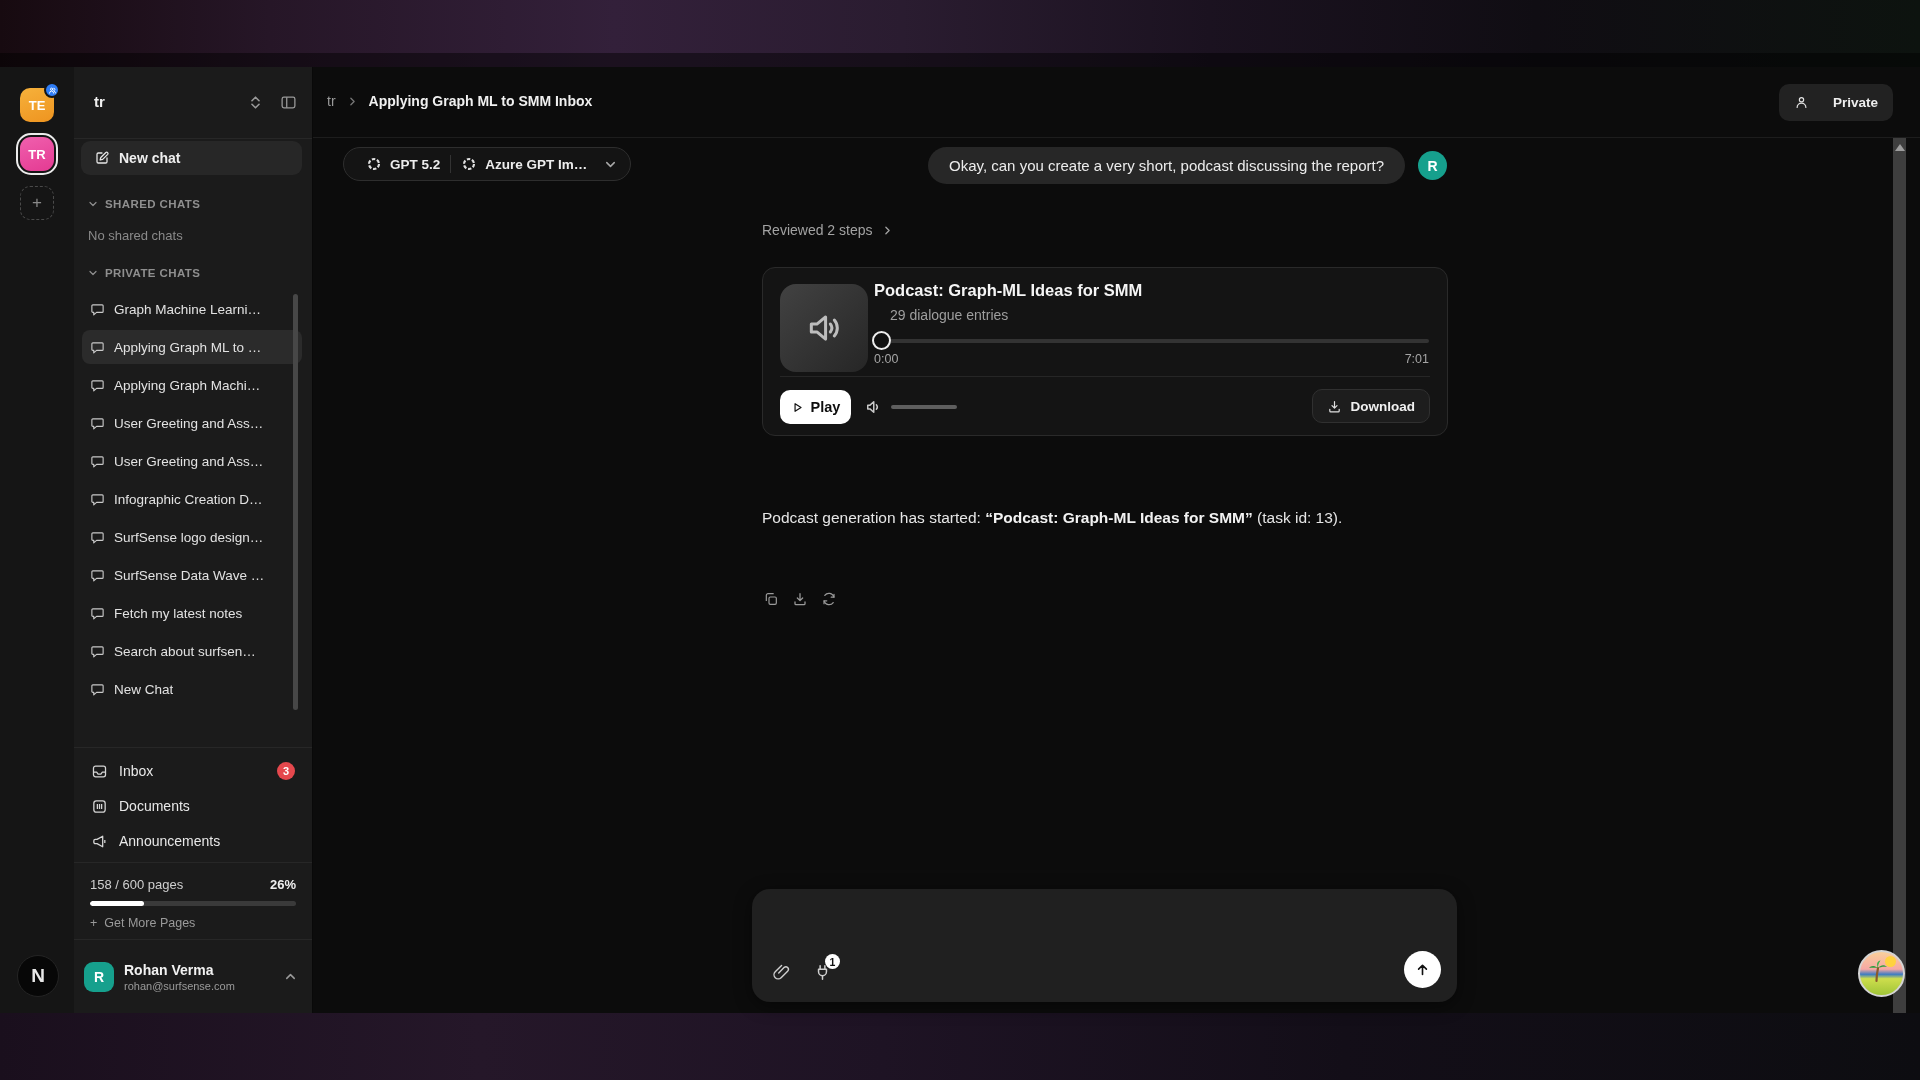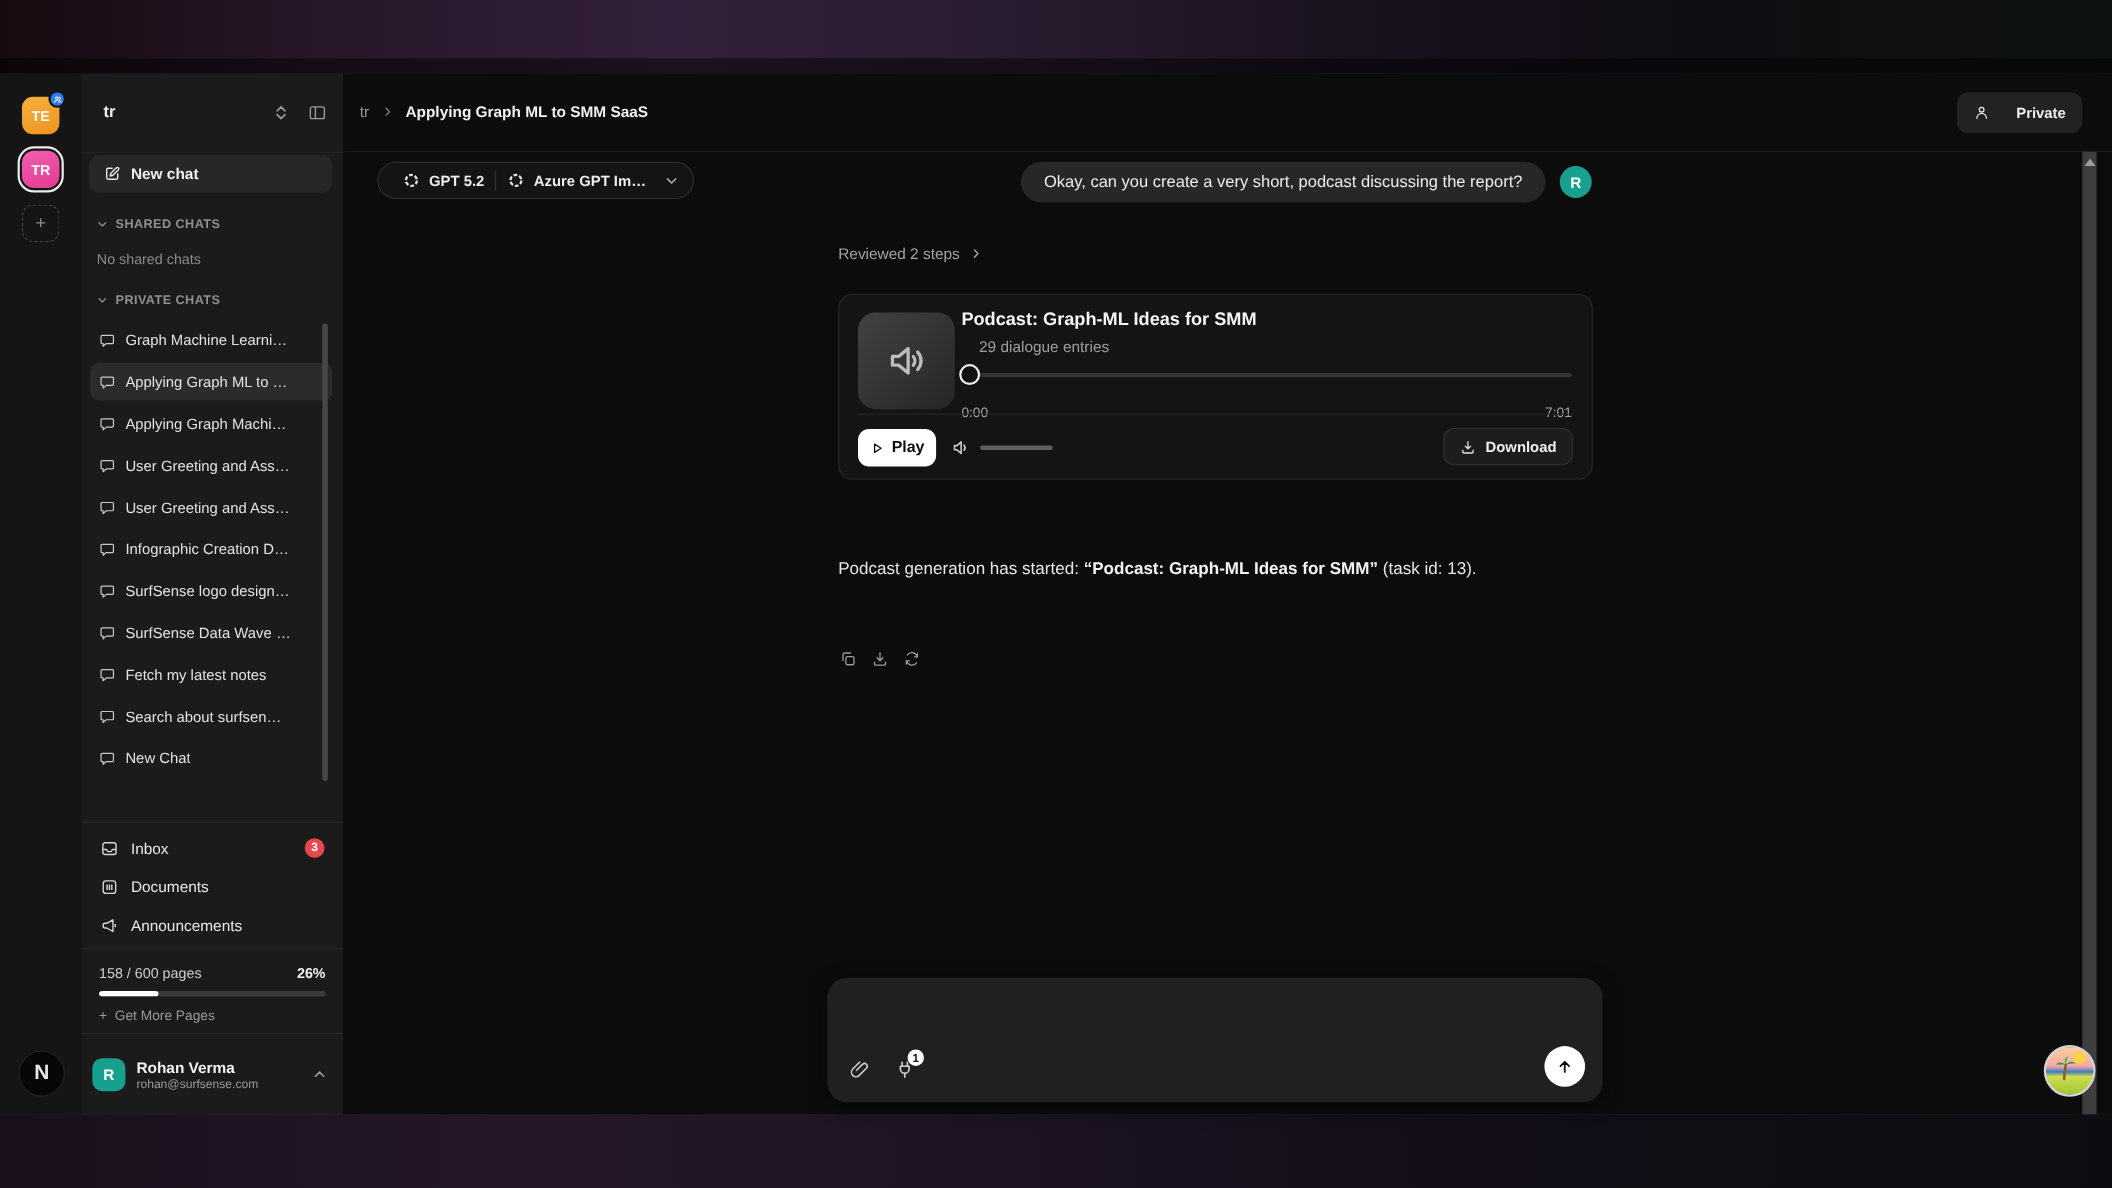--- a/index.html
+++ b/index.html
@@ -112,21 +112,21 @@
   .podcast-card { position:absolute; top:129px; left:0; width:686px; height:169px; background:#141414; border:1px solid #2a2a2a;
         border-radius:13px; }
   .art { position:absolute; left:17px; top:16px; width:88px; height:88px; border-radius:16px;
         background:linear-gradient(135deg,#424242,#262626); display:flex; align-items:center; justify-content:center; }
   .art svg { width:38px; height:38px; color:#bdbdbd; }
   .pod-title { position:absolute; left:111px; top:13px; font-size:16.5px; font-weight:700; color:#f5f5f5; }
   .pod-sub { position:absolute; left:111px; top:39px; font-size:14px; color:#9e9e9e;margin-left:16px; }
   .pod-track { position:absolute; left:111px; right:18px; top:71px; height:4px; background:#333; border-radius:2px; cursor:pointer; }
   .pod-knob { position:absolute; left:-2px; top:-8px; width:19px; height:19px; border-radius:50%; background:#101010;
         border:2.5px solid #ededed; }
-  .pod-times { position:absolute; left:111px; right:18px; top:100px; display:flex; justify-content:space-between; }
+  .pod-times { position:absolute; left:111px; right:18px; top:84px; display:flex; justify-content:space-between; }
   .pod-times span { font-size:12.5px; color:#a5a5a5; }
   .pod-div { position:absolute; left:17px; right:17px; top:108px; border-top:1px solid #262626; }
   .play-btn { position:absolute; left:17px; top:122px; width:71px; height:34px; background:#fff; border-radius:10px; display:flex;
         align-items:center; justify-content:center; gap:7px; cursor:pointer; }
   .play-btn svg { width:13px; height:13px; color:#111; }
   .play-btn span { font-size:14.5px; font-weight:700; color:#0d0d0d; }
   .vol-icon { position:absolute; left:101px; top:130px; width:18px; height:18px; color:#c9c9c9; cursor:pointer; }
   .vol-slider { position:absolute; left:128px; top:137px; width:66px; height:4px; border-radius:2px; background:#5e5e5e; cursor:pointer; }
   .dl-btn { position:absolute; right:17px; top:121px; height:34px; background:#1d1d1d; border:1px solid #303030; border-radius:10px;
         display:flex; align-items:center; gap:9px; padding:0 14px; cursor:pointer; }
@@ -441,21 +441,21 @@
       </div>
     </div>
 
     <div class="main">
       <div class="main-header">
         <div class="breadcrumb">
           <span class="bc-root">tr</span>
           <svg class="bc-sep" viewBox="0 0 24 24">
               <use href="#i-chevright"></use>
             </svg>
-          <span class="bc-cur">Applying Graph ML to SMM SaaS</span>
+          <span class="bc-cur">Applying Graph ML to SMM Inbox</span>
         </div>
         <div class="private-btn">
           <svg viewBox="0 0 24 24">
               <use href="#i-person"></use>
             </svg>
           <span>Private</span>
         </div>
       </div>
 
       <div class="main-body">

